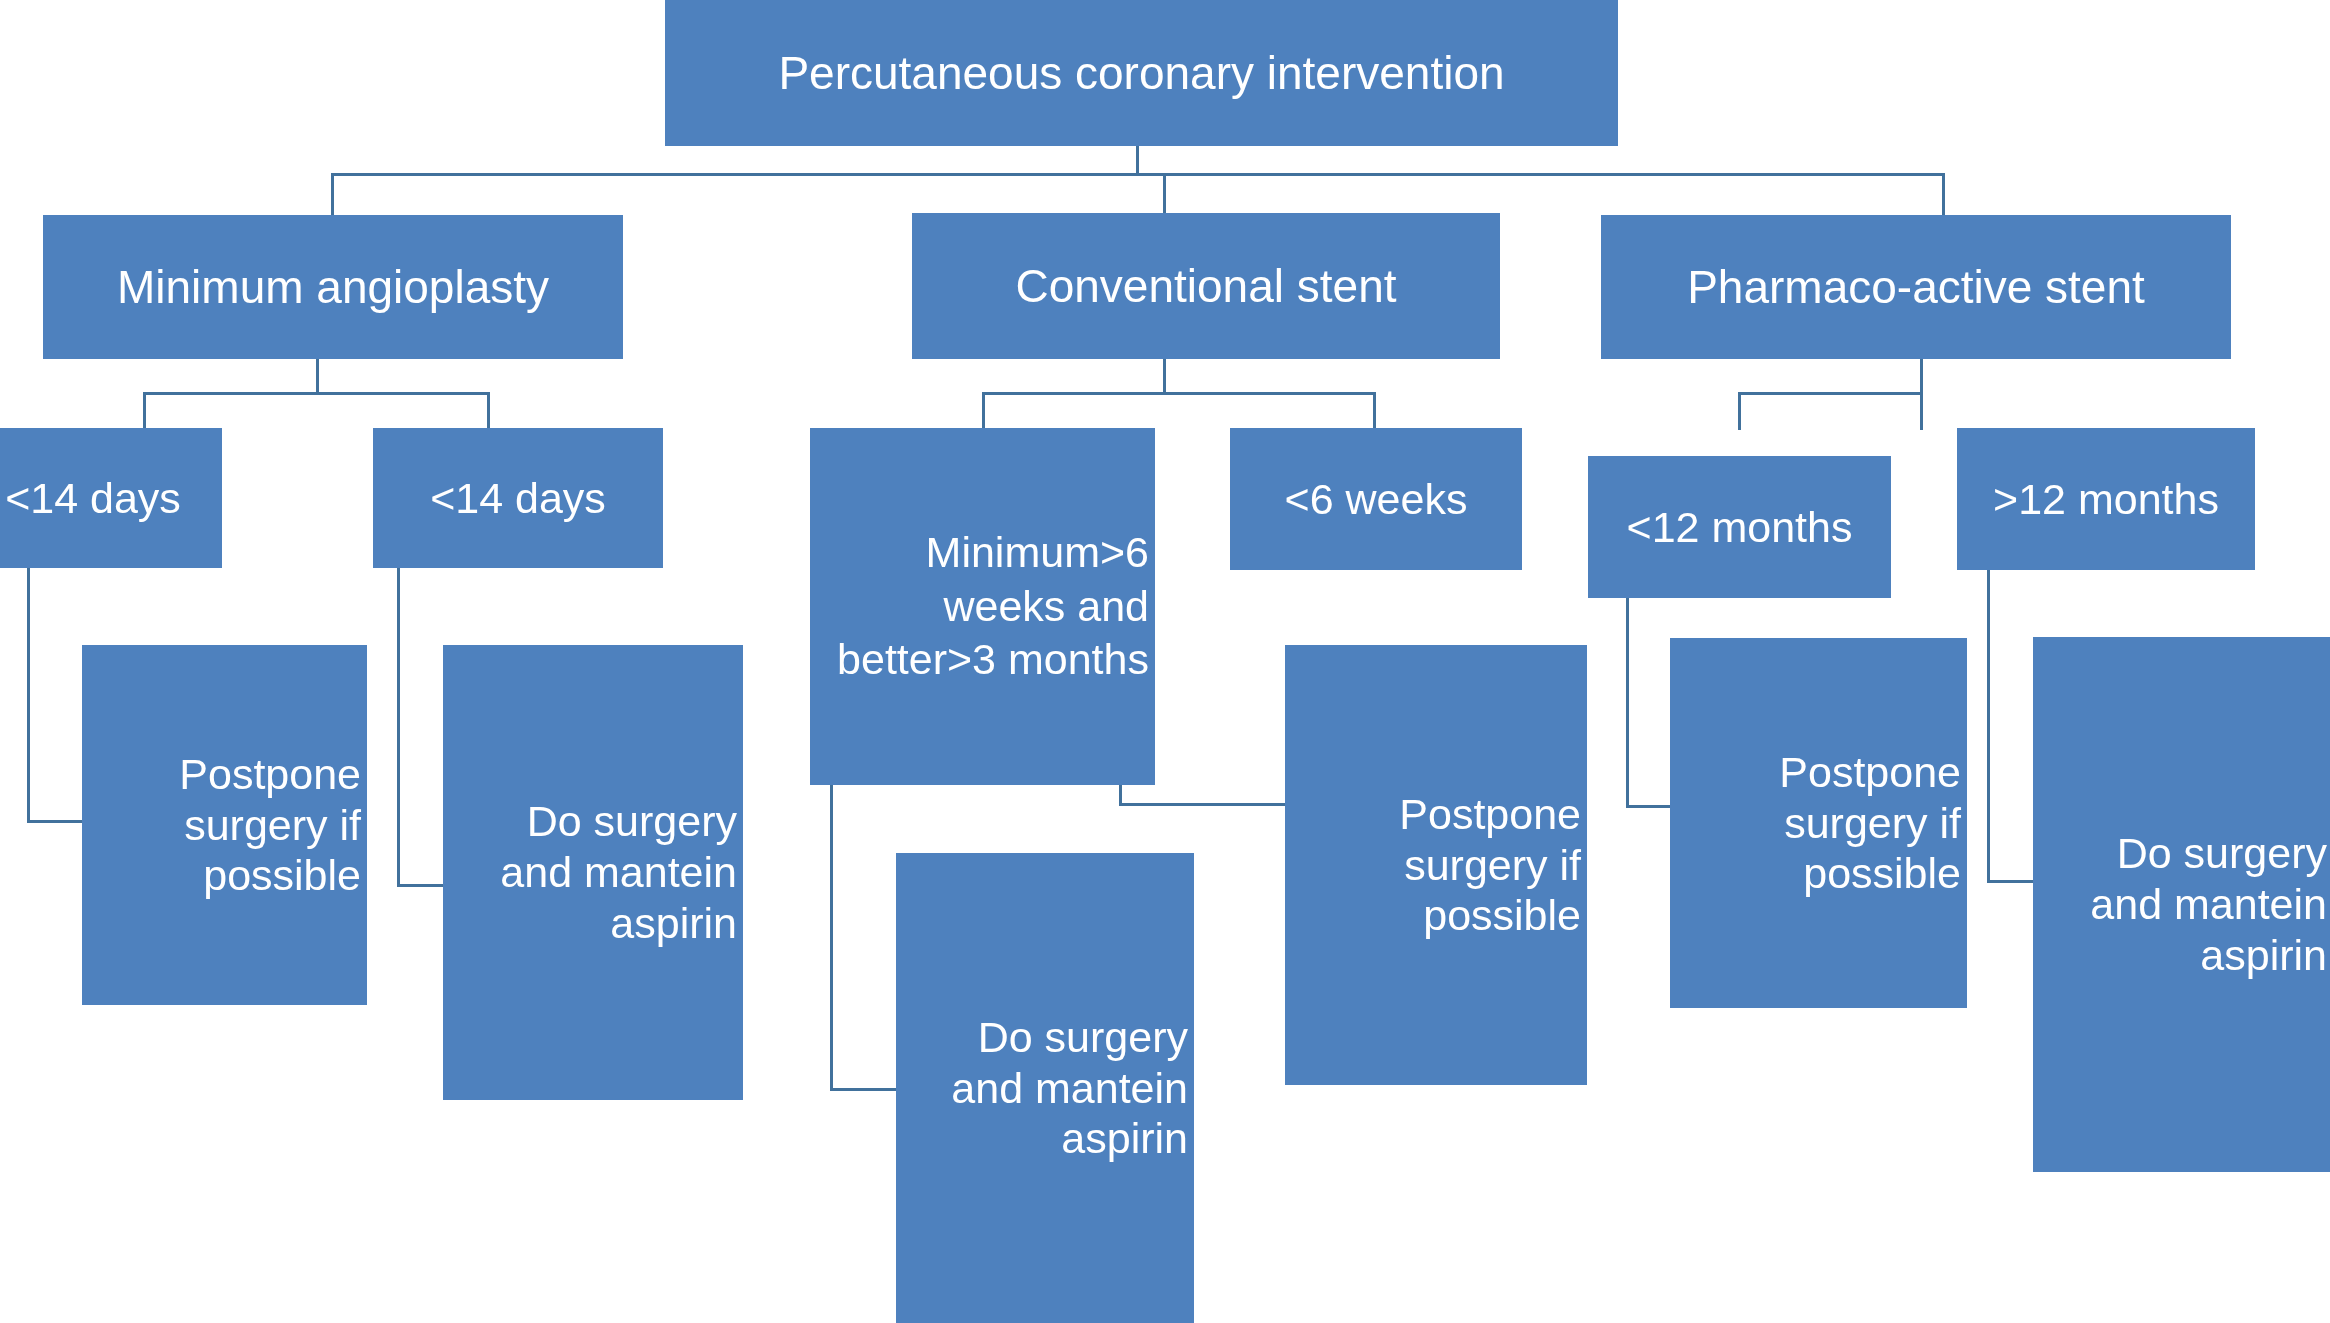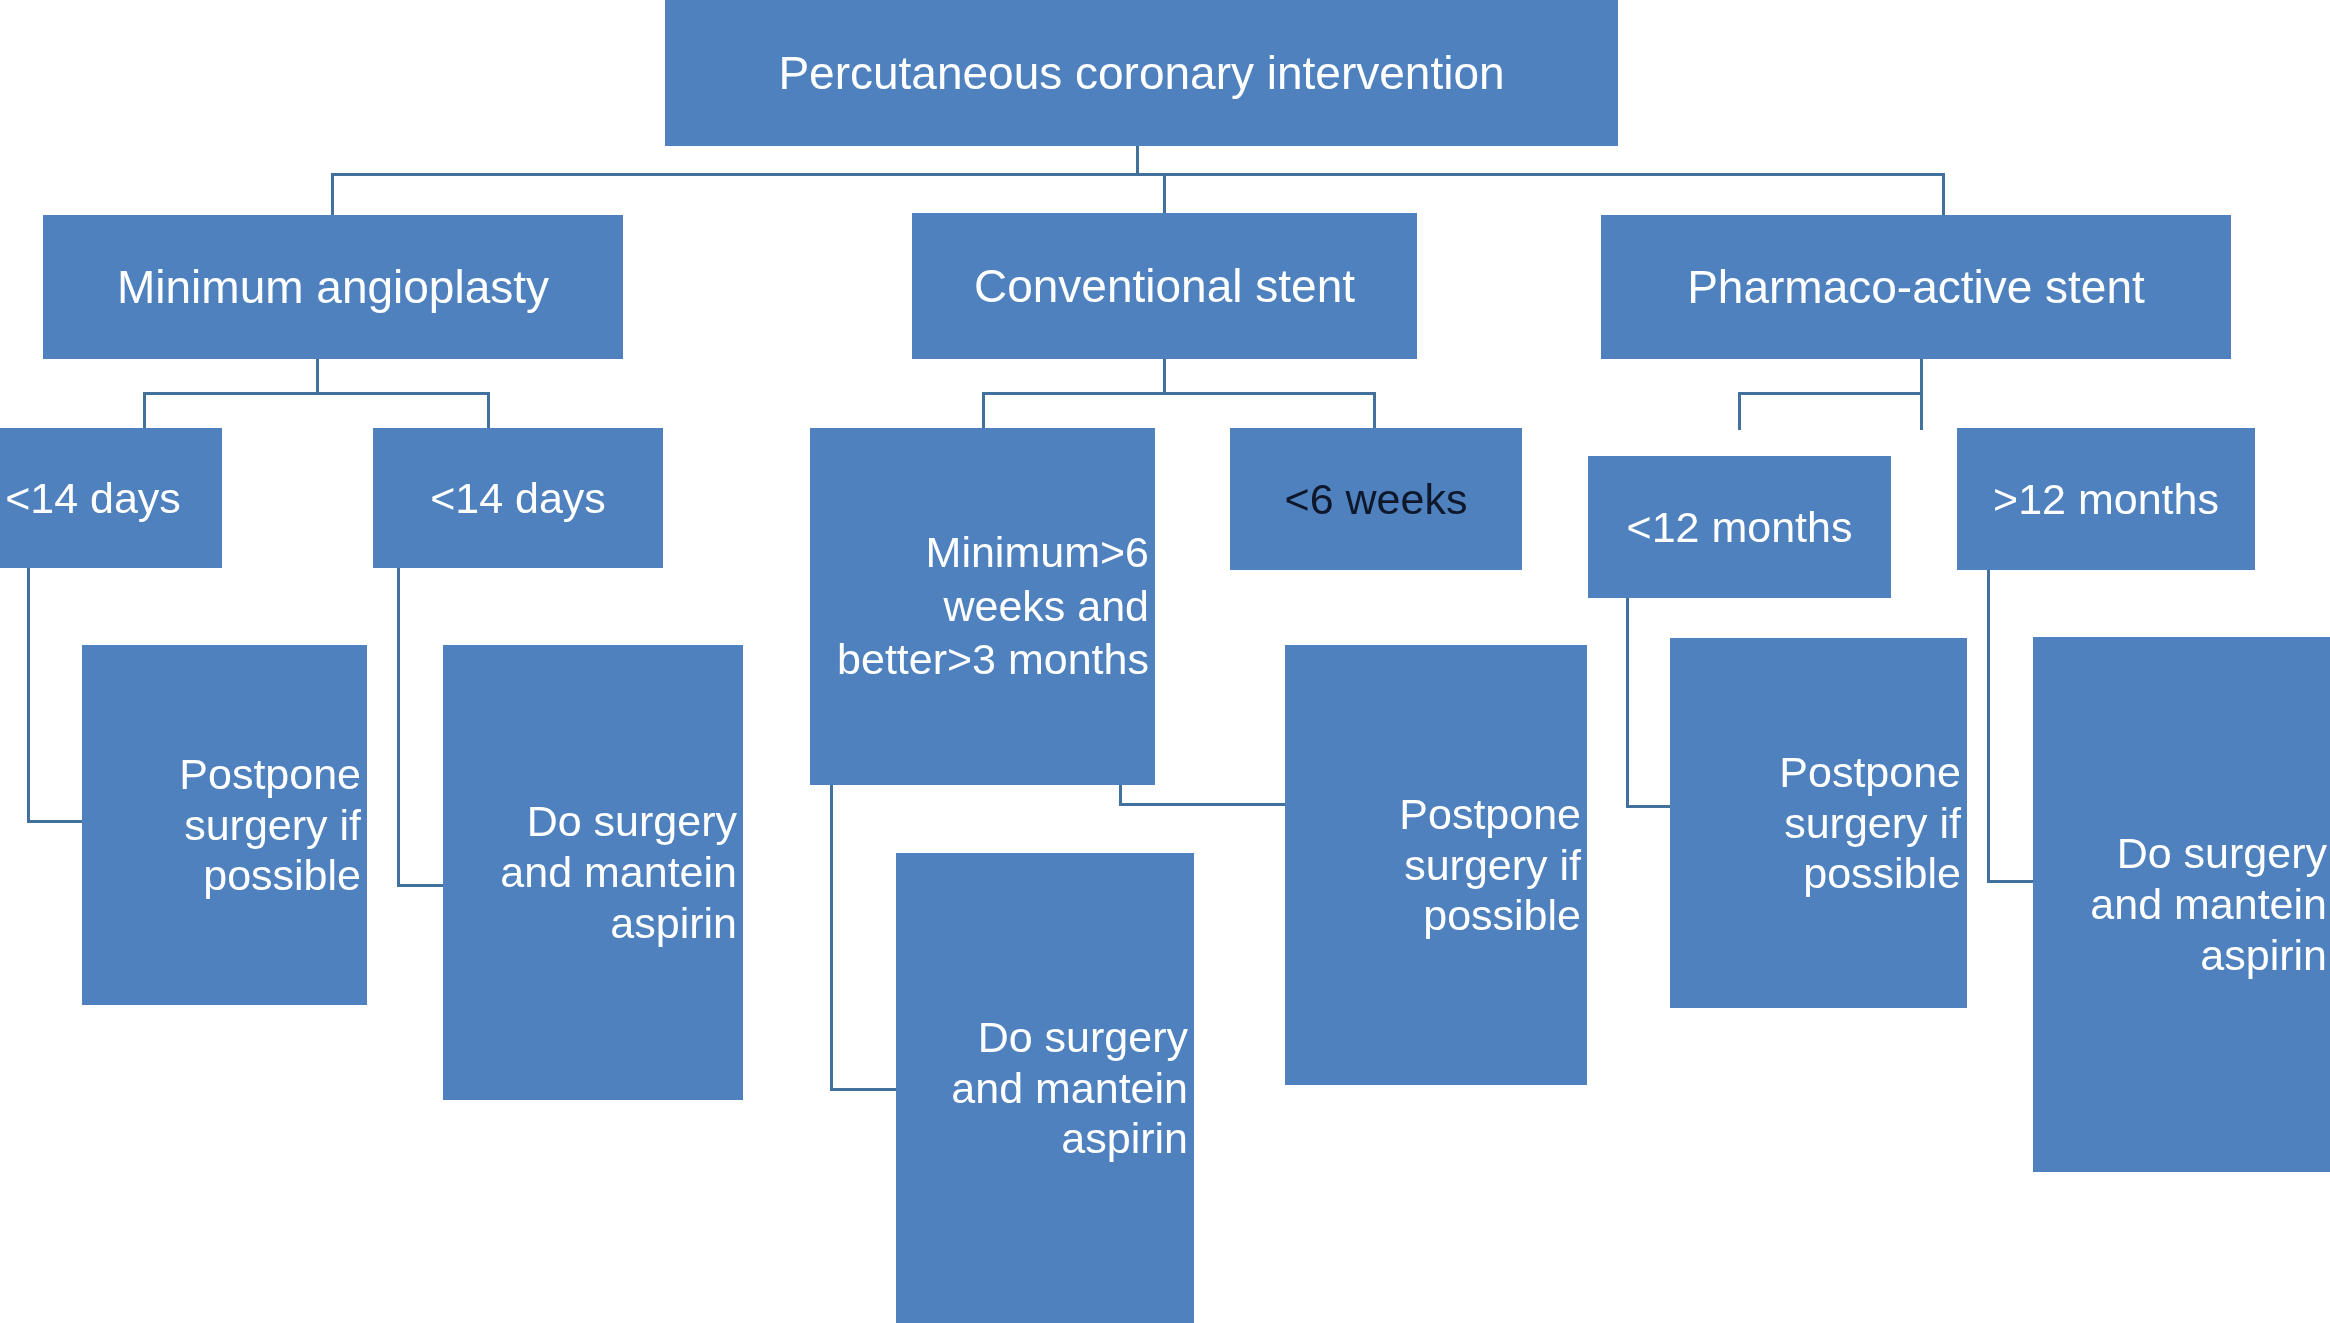--- a/index.html
+++ b/index.html
@@ -83,28 +83,28 @@
 
   <div class="conn v" style="left: 1626px; top: 570px; height: 238px; background: rgb(65, 113, 156);"></div>
   <div class="conn h" style="left: 1626px; top: 805px; width: 46px; background: rgb(65, 113, 156);"></div>
 
   <div class="conn v" style="left: 1987px; top: 570px; height: 313px; background: rgb(65, 113, 156);"></div>
   <div class="conn h" style="left: 1987px; top: 880px; width: 50px; background: rgb(65, 113, 156);"></div>
 
   <div class="node title" style="left: 665px; top: 0px; width: 953px; height: 146px; background: rgb(78, 129, 190); color: rgb(255, 255, 255);">Percutaneous coronary intervention</div>
 
   <div class="node level2" style="left: 43px; top: 215px; width: 580px; height: 144px; background: rgb(78, 129, 190); color: rgb(255, 255, 255);">Minimum angioplasty</div>
-  <div class="node level2" style="left: 912px; top: 213px; width: 505px; height: 146px; background: rgb(78, 129, 190); color: rgb(255, 255, 255);">Conventional stent</div>
+  <div class="node level2" style="left: 912px; top: 213px; width: 588px; height: 146px; background: rgb(78, 129, 190); color: rgb(255, 255, 255);">Conventional stent</div>
   <div class="node level2" style="left: 1601px; top: 215px; width: 630px; height: 144px; background: rgb(78, 129, 190); color: rgb(255, 255, 255);">Pharmaco-active stent</div>
 
   <div class="node level3" style="left: -36px; top: 428px; width: 258px; height: 140px; background: rgb(78, 129, 190); color: rgb(255, 255, 255);">&lt;14 days</div>
   <div class="node level3" style="left: 373px; top: 428px; width: 290px; height: 140px; background: rgb(78, 129, 190); color: rgb(255, 255, 255);">&lt;14 days</div>
 
   <div class="node level3" style="left: 810px; top: 428px; width: 345px; height: 357px; line-height: 1.25; background: rgb(78, 129, 190); color: rgb(255, 255, 255);">Minimum&gt;6 weeks and better&gt;3 months</div>
-  <div class="node level3" style="left: 1230px; top: 428px; width: 292px; height: 142px; background: rgb(78, 129, 190); color: #0f172a;">&lt;6 weeks</div>
+  <div class="node level3" style="left: 1230px; top: 428px; width: 292px; height: 142px; background: rgb(78, 129, 190); color: #ffffff;">&lt;6 weeks</div>
 
   <div class="node level3" style="left: 1588px; top: 428px; width: 303px; height: 142px; background: rgb(78, 129, 190); color: rgb(255, 255, 255); margin-top: 28px;">&lt;12 months</div>
   <div class="node level3" style="left: 1957px; top: 428px; width: 298px; height: 142px; background: rgb(78, 129, 190); color: rgb(255, 255, 255);">&gt;12 months</div>
 
   <div class="node leaf" style="left: 82px; top: 645px; width: 285px; height: 360px; background: rgb(78, 129, 190); color: rgb(255, 255, 255);">Postpone surgery if possible</div>
   <div class="node leaf" style="left: 443px; top: 645px; width: 300px; height: 455px; background: rgb(78, 129, 190); color: rgb(255, 255, 255);">Do surgery and mantein aspirin</div>
 
   <div class="node leaf" style="left: 896px; top: 853px; width: 298px; height: 470px; background: rgb(78, 129, 190); color: rgb(255, 255, 255);">Do surgery and mantein aspirin</div>
   <div class="node leaf" style="left: 1285px; top: 645px; width: 302px; height: 440px; background: rgb(78, 129, 190); color: rgb(255, 255, 255);">Postpone surgery if possible</div>
 

